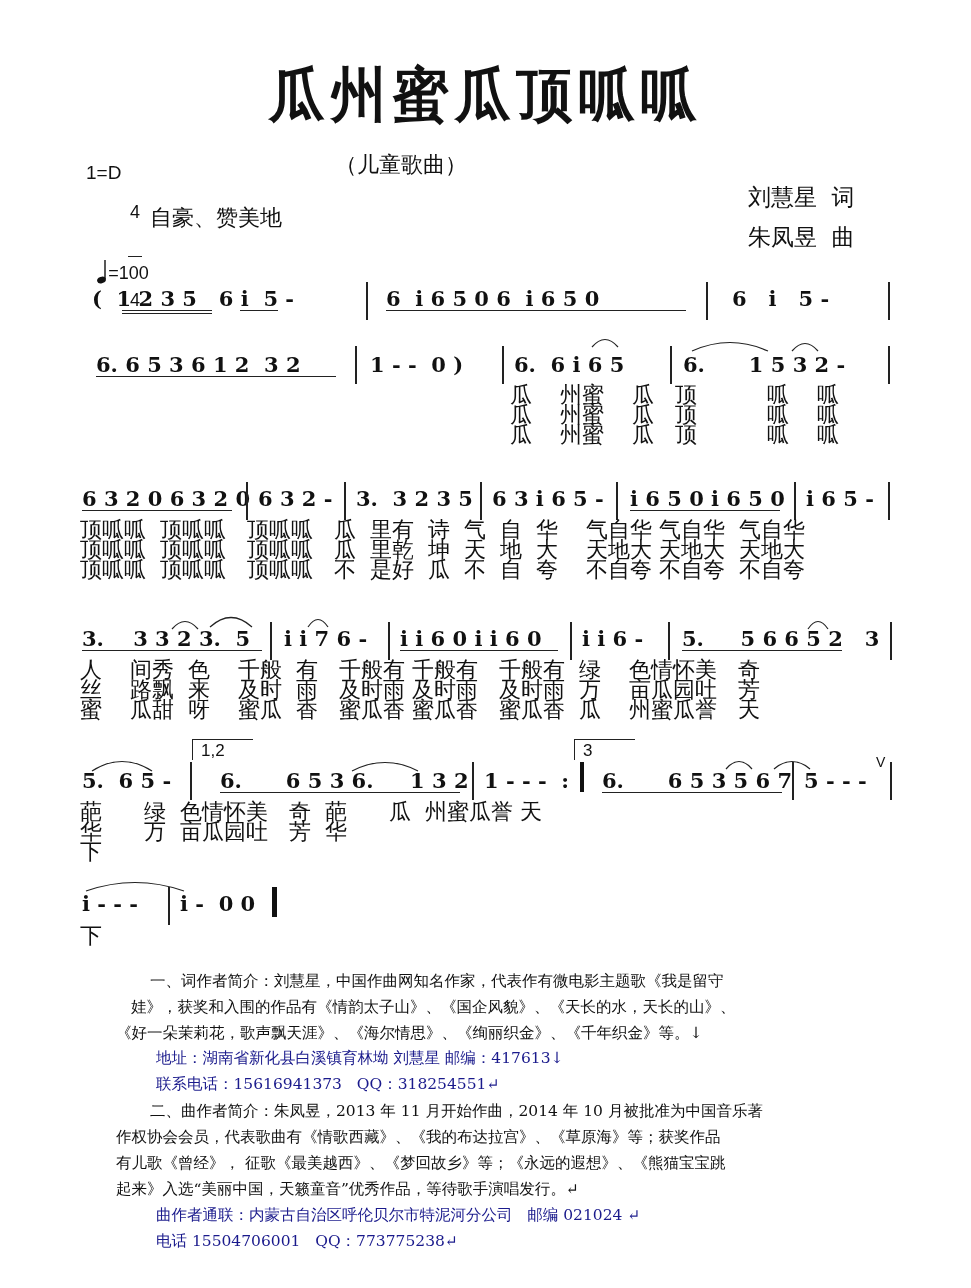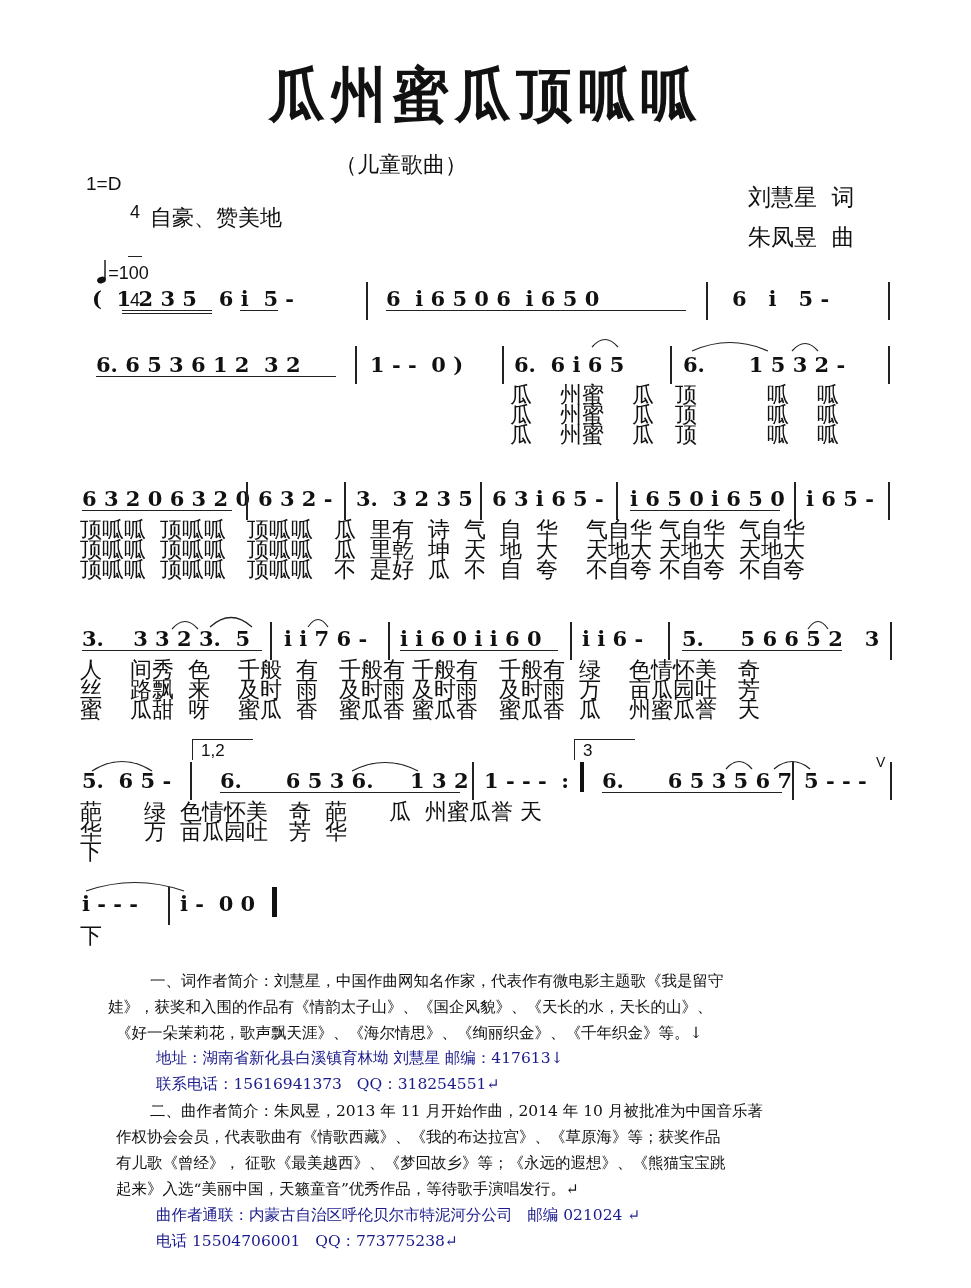--- a/index.html
+++ b/index.html
@@ -20,21 +20,21 @@
   .volta{position:absolute;border-left:1.5px solid #222;border-top:1.5px solid #222;height:20px;}
   .volta span{position:absolute;left:8px;top:1px;font-family:"Liberation Sans",sans-serif;font-size:17px;}
   .final{position:absolute;width:5px;background:#111;height:30px;}
 </style>
 </head>
 <body>
 
 <div class="abs title">瓜州蜜瓜顶呱呱</div>
 <div class="abs subtitle">（儿童歌曲）</div>
 
-<div class="abs meta" style="left:86px;top:173px;">1=D</div>
+<div class="abs meta" style="left:86px;top:162px;">1=D</div>
 <div class="abs timesig" style="left:128px;top:170px;">
   <div>4</div>
   <div style="border-top:1px solid #222;margin:1px 0;"></div>
   <div>4</div>
 </div>
 <div class="abs expr" style="left:150px;top:203px;">自豪、赞美地</div>
 <div class="abs" style="left:86px;top:240px;">
   <svg width="12" height="26" viewBox="0 0 12 26" style="vertical-align:-6px">
       <line x1="9" y1="1" x2="9" y2="20" stroke="#111" stroke-width="1.4"></line>
       <ellipse cx="5.5" cy="21" rx="4.5" ry="3.3" fill="#111" transform="rotate(-20 5.5 21)"></ellipse>
@@ -173,21 +173,21 @@
     </svg>
   <div class="abs staff" style="left:82px;top:891px;">i - - -</div>
   <div class="bar" style="left:168px;top:887px;"></div>
   <div class="abs staff" style="left:180px;top:891px;">i -  0 0</div>
   <div class="final" style="left:272px;top:887px;"></div>
   <div class="abs lyr" style="left:80px;top:926px;">下</div>
 </div>
 
 <div>
   <div class="abs intro" style="left:150px;top:968px;">一、词作者简介：刘慧星，中国作曲网知名作家，代表作有微电影主题歌《我是留守</div>
-  <div class="abs intro" style="left:108px;top:994px;">娃》，获奖和入围的作品有《情韵太子山》、《国企风貌》、《天长的水，天长的山》、</div>
+  <div class="abs intro" style="left:131px;top:994px;">娃》，获奖和入围的作品有《情韵太子山》、《国企风貌》、《天长的水，天长的山》、</div>
   <div class="abs intro" style="left:116px;top:1020px;">《好一朵茉莉花，歌声飘天涯》、《海尔情思》、《绚丽织金》、《千年织金》等。↓</div>
   <div class="abs contact" style="left:156px;top:1048px;">地址：湖南省新化县白溪镇育林坳 刘慧星 邮编：417613↓</div>
   <div class="abs contact" style="left:156px;top:1074px;">联系电话：15616941373   QQ：318254551↵</div>
   <div class="abs intro" style="left:150px;top:1098px;">二、曲作者简介：朱凤昱，2013 年 11 月开始作曲，2014 年 10 月被批准为中国音乐著</div>
   <div class="abs intro" style="left:116px;top:1124px;">作权协会会员，代表歌曲有《情歌西藏》、《我的布达拉宫》、《草原海》等；获奖作品</div>
   <div class="abs intro" style="left:116px;top:1150px;">有儿歌《曾经》， 征歌《最美越西》、《梦回故乡》等；《永远的遐想》、《熊猫宝宝跳</div>
   <div class="abs intro" style="left:116px;top:1176px;">起来》入选“美丽中国，天籁童音”优秀作品，等待歌手演唱发行。↵</div>
   <div class="abs contact" style="left:156px;top:1205px;">曲作者通联：内蒙古自治区呼伦贝尔市特泥河分公司   邮编 021024 ↵</div>
   <div class="abs contact" style="left:156px;top:1231px;">电话 15504706001   QQ：773775238↵</div>
 </div>

